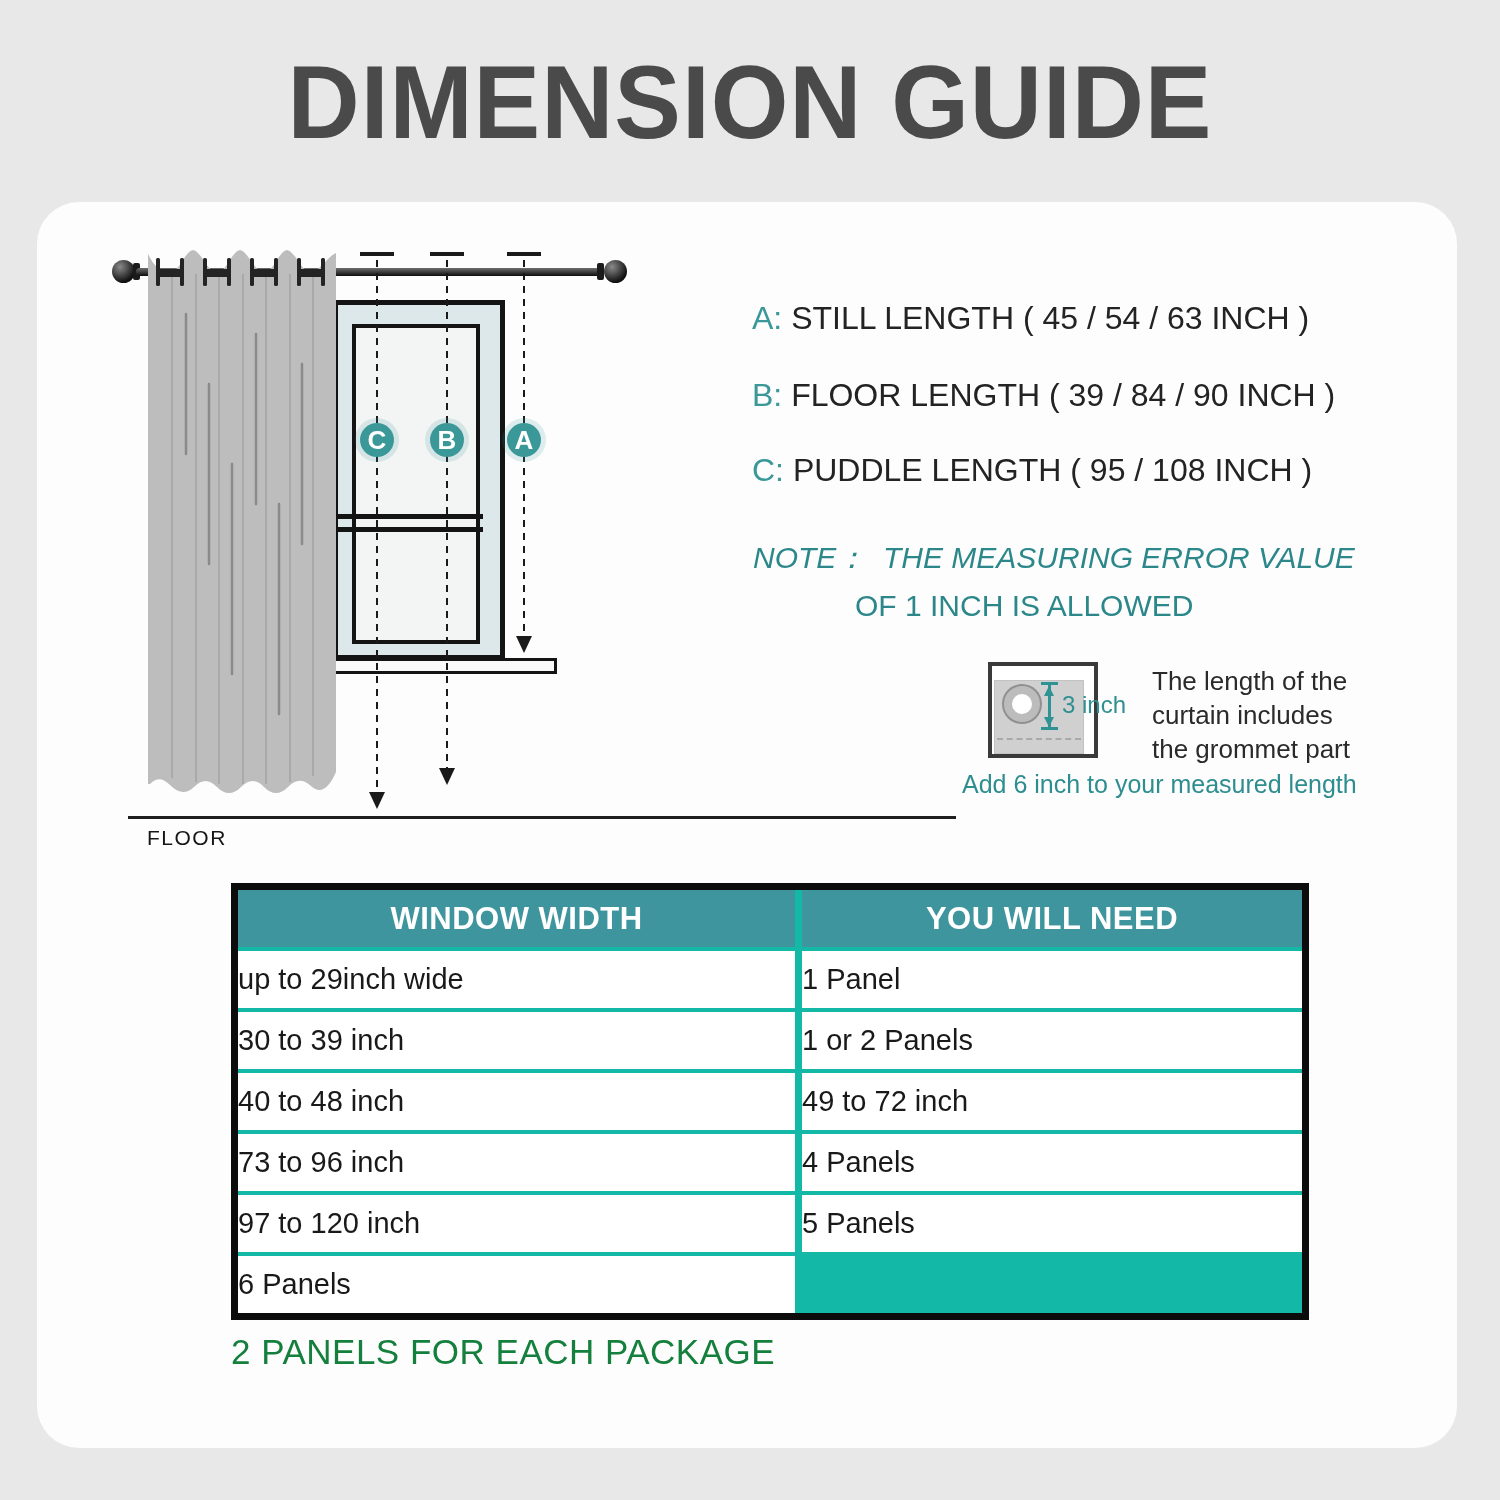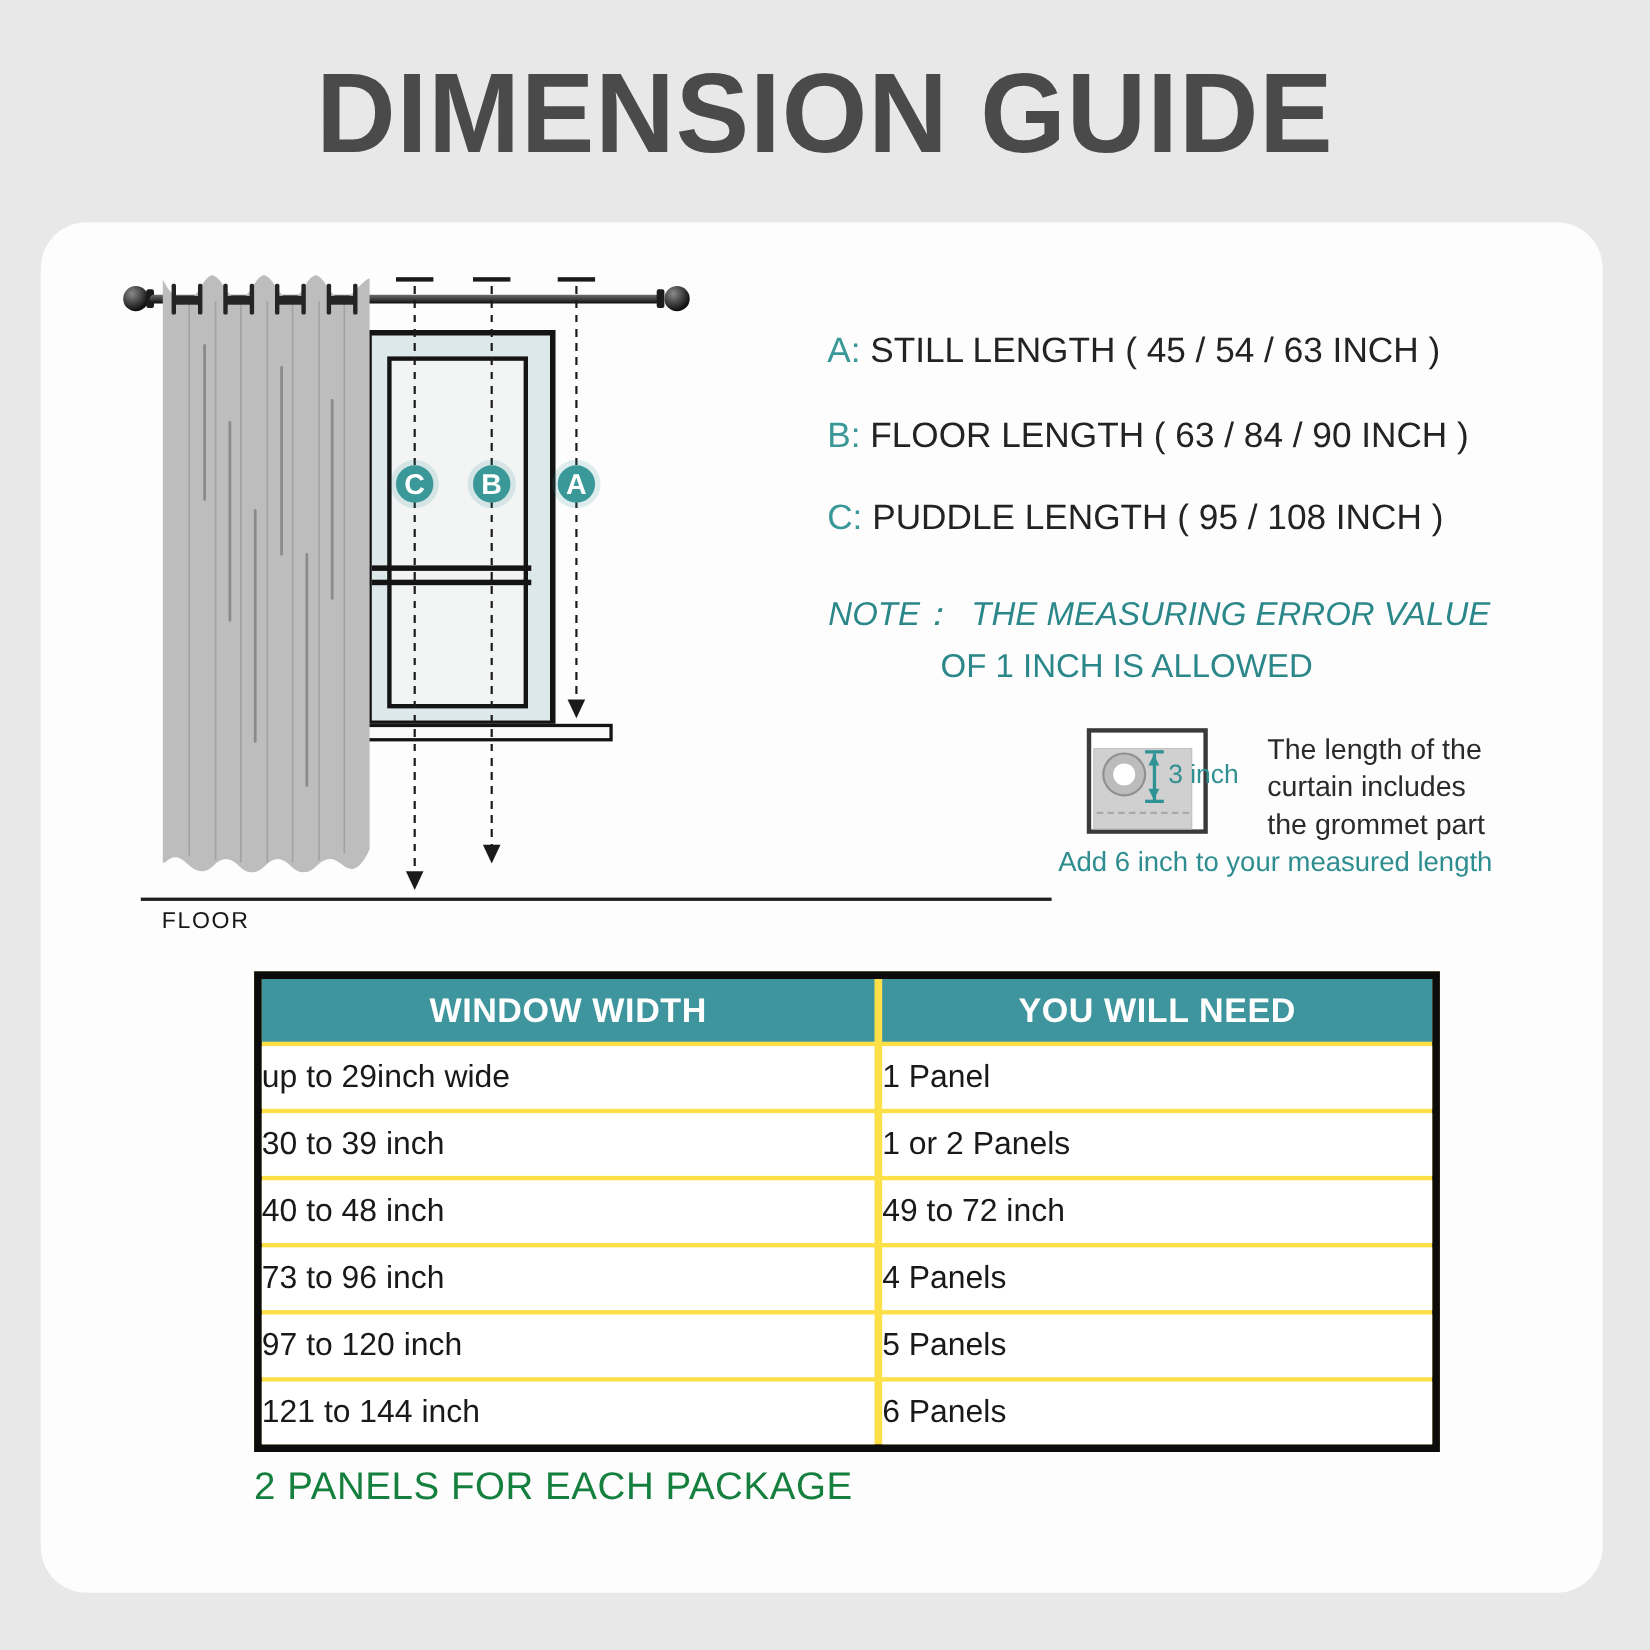--- a/index.html
+++ b/index.html
@@ -81,21 +81,21 @@
   .g-tri.up { top:686px; border-bottom:10px solid #2f9294; }
   .g-tri.down { top:717px; border-top:10px solid #2f9294; }
   .g-label { position:absolute; left:1062px; top:691px; font-size:24px; color:#2f8f91; }
   .g-desc { position:absolute; left:1152px; top:664px; font-size:26px; line-height:34px; color:#2a2a2a; }
   .g-caption { position:absolute; left:962px; top:770px; font-size:25px; color:#2e8d8f; }
 
   
   .size-table { position:absolute; left:231px; top:883px; width:1078px;
     display:grid; grid-template-columns:557px 1fr; grid-auto-rows:57px;
     column-gap:7px; row-gap:4px;
-    background:#fde047; border:7px solid #0c0c0c; }
+    background:#14b8a6; border:7px solid #0c0c0c; }
   .size-table .th { background:#3f959d; color:#fff; font-size:31px; font-weight:700;
     letter-spacing:.5px; text-align:center; line-height:57px; }
   .size-table .td { background:#fff; color:#191919; font-size:29px;
     text-align:left; line-height:57px; }
   .footnote { position:absolute; left:231px; top:1332px; font-size:35px;
     color:#15803d; letter-spacing:.5px; }
 </style>
 </head>
 <body>
 
@@ -159,21 +159,21 @@
   <div class="tick" style="left:507px;"></div>
   <div class="dash" style="left:523px; height:378px;"></div>
   <div class="arrow-down" style="left:516px; top:636px;"></div>
   <div class="m-circle" style="left:507px;">A</div>
 </div>
 
 <div class="floor-line"></div>
 <div class="floor-label">FLOOR</div>
 
 <div class="spec" style="top:300px;"><span class="key">A:</span><span> STILL LENGTH ( 45 / 54 / 63 INCH )</span></div>
-<div class="spec" style="top:377px;"><span class="key">B:</span><span> FLOOR LENGTH ( 63 / 84 / 90 INCH )</span></div>
+<div class="spec" style="top:377px;"><span class="key">B:</span><span> FLOOR LENGTH ( 39 / 84 / 90 INCH )</span></div>
 <div class="spec" style="top:452px;text-align:center;"><span class="key">C:</span><span> PUDDLE LENGTH ( 95 / 108 INCH )</span></div>
 
 <div class="note" style="left:753px; top:538px;font-style:italic;">NOTE：  THE MEASURING ERROR VALUE</div>
 <div class="note" style="left:855px; top:589px;">OF 1 INCH IS ALLOWED</div>
 
 <div>
   <div class="g-box"></div>
   <div class="g-fabric"></div>
   <div class="g-stitch"></div>
   <div class="g-ring"></div>
@@ -197,17 +197,16 @@
   <div class="td">up to 29inch wide</div>
   <div class="td">1 Panel</div>
   <div class="td">30 to 39 inch</div>
   <div class="td">1 or 2 Panels</div>
   <div class="td">40 to 48 inch</div>
   <div class="td">49 to 72 inch</div>
   <div class="td">73 to 96 inch</div>
   <div class="td">4 Panels</div>
   <div class="td">97 to 120 inch</div>
   <div class="td">5 Panels</div>
-  <div class="td">121 to 144 inch</div>
   <div class="td">6 Panels</div>
 </div>
 
 <div class="footnote">2 PANELS FOR EACH PACKAGE</div>
 
 </body></html>

